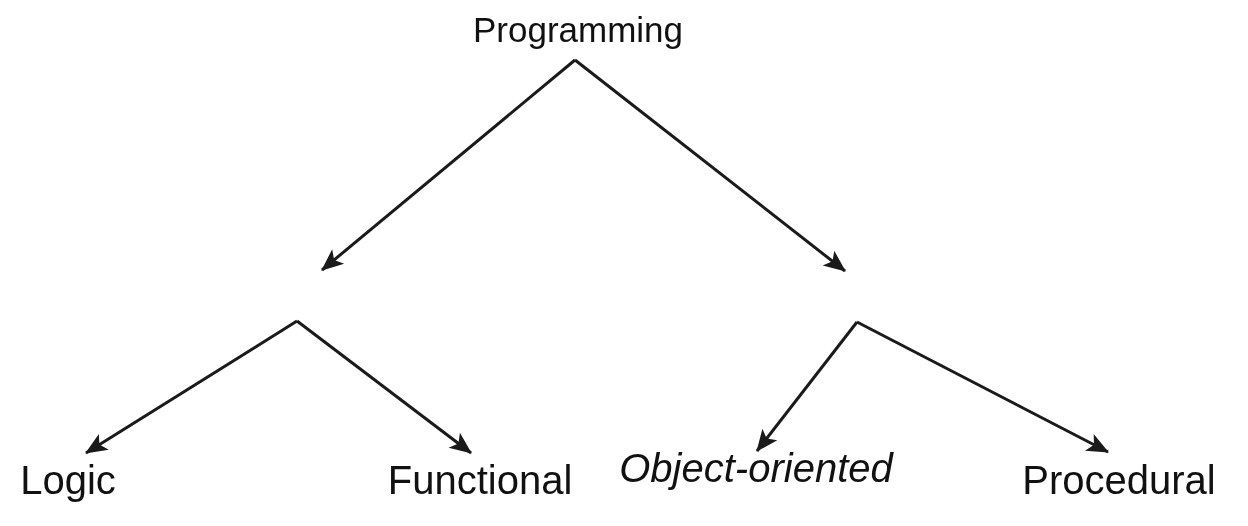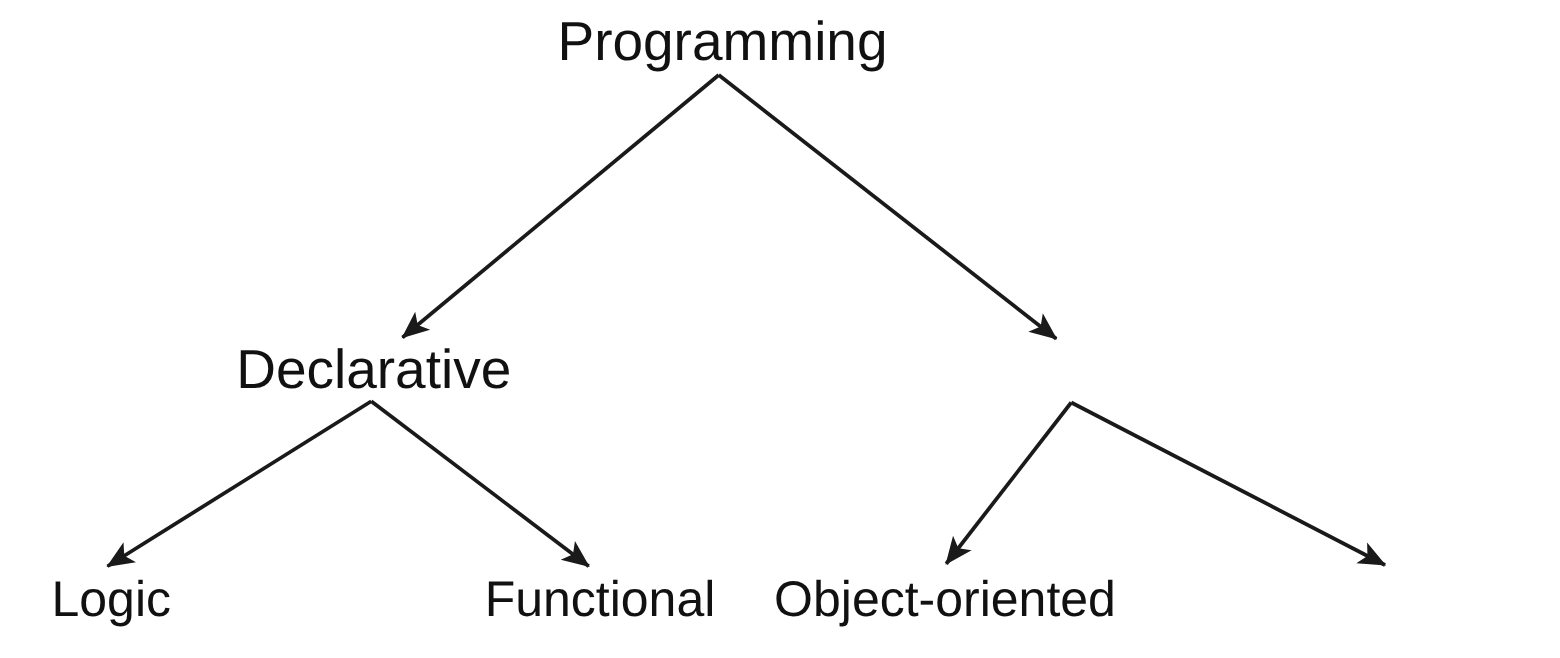--- a/index.html
+++ b/index.html
@@ -25,28 +25,28 @@
   .node {
     position: absolute;
     transform: translateX(-50%);
     color: #111111;
     white-space: nowrap;
     font-weight: 400;
     letter-spacing: 0px;
     line-height: 1;
     user-select: none;
   }
-  .lvl-root, .lvl-branch { font-size: 44px; text-align: center; }
+  .lvl-root, .lvl-branch { font-size: 35px; text-align: center; }
   .lvl-leaf { font-size: 40px; }
   .n-programming   { left: 578px;  top: 12px;  }
   .n-declarative   { left: 299px;  top: 274px; }
   .n-imperative    { left: 859px;  top: 274px; }
-  .n-logic         { left: 89px;   top: 460px; }
+  .n-logic         { left: 68px;   top: 460px; }
   .n-functional    { left: 480px;  top: 460px; text-align: center; }
-  .n-objectoriented{ left: 756px;  top: 460px; }
+  .n-objectoriented{ left: 756px;  top: 448px; font-style: italic; }
   .n-procedural    { left: 1119px; top: 460px; }
 </style>
 </head>
 <body>
 
 <div id="stage">
 
   <svg id="edges-svg" viewBox="0 0 1248 526" xmlns="http://www.w3.org/2000/svg">
     <defs>
       <marker id="arrowhead" markerUnits="userSpaceOnUse" markerWidth="26" markerHeight="22" viewBox="0 0 13 11" refX="11.5" refY="5.5" orient="auto">
@@ -58,23 +58,23 @@
         <line x1="575" y1="60" x2="845" y2="271" stroke="#1a1a1a" stroke-width="3" marker-end="url(#arrowhead)"></line>
         <line x1="297" y1="321" x2="86" y2="453" stroke="#1a1a1a" stroke-width="3" marker-end="url(#arrowhead)"></line>
         <line x1="297" y1="321" x2="471" y2="453" stroke="#1a1a1a" stroke-width="3" marker-end="url(#arrowhead)"></line>
         <line x1="857" y1="322" x2="757" y2="451" stroke="#1a1a1a" stroke-width="3" marker-end="url(#arrowhead)"></line>
         <line x1="857" y1="322" x2="1108" y2="452" stroke="#1a1a1a" stroke-width="3" marker-end="url(#arrowhead)"></line>
       </g>
   </svg>
 
   <div class="node lvl-root n-programming">Programming</div>
 
-  <div class="node lvl-branch n-declarative">Declarative</div>
 
 
   <div class="node lvl-leaf n-logic">Logic</div>
 
   <div class="node lvl-leaf n-functional">Functional</div>
 
   <div class="node lvl-leaf n-objectoriented">Object-oriented</div>
 
+  <div class="node lvl-leaf n-procedural">Procedural</div>
 
 </div>
 
 </body></html>

